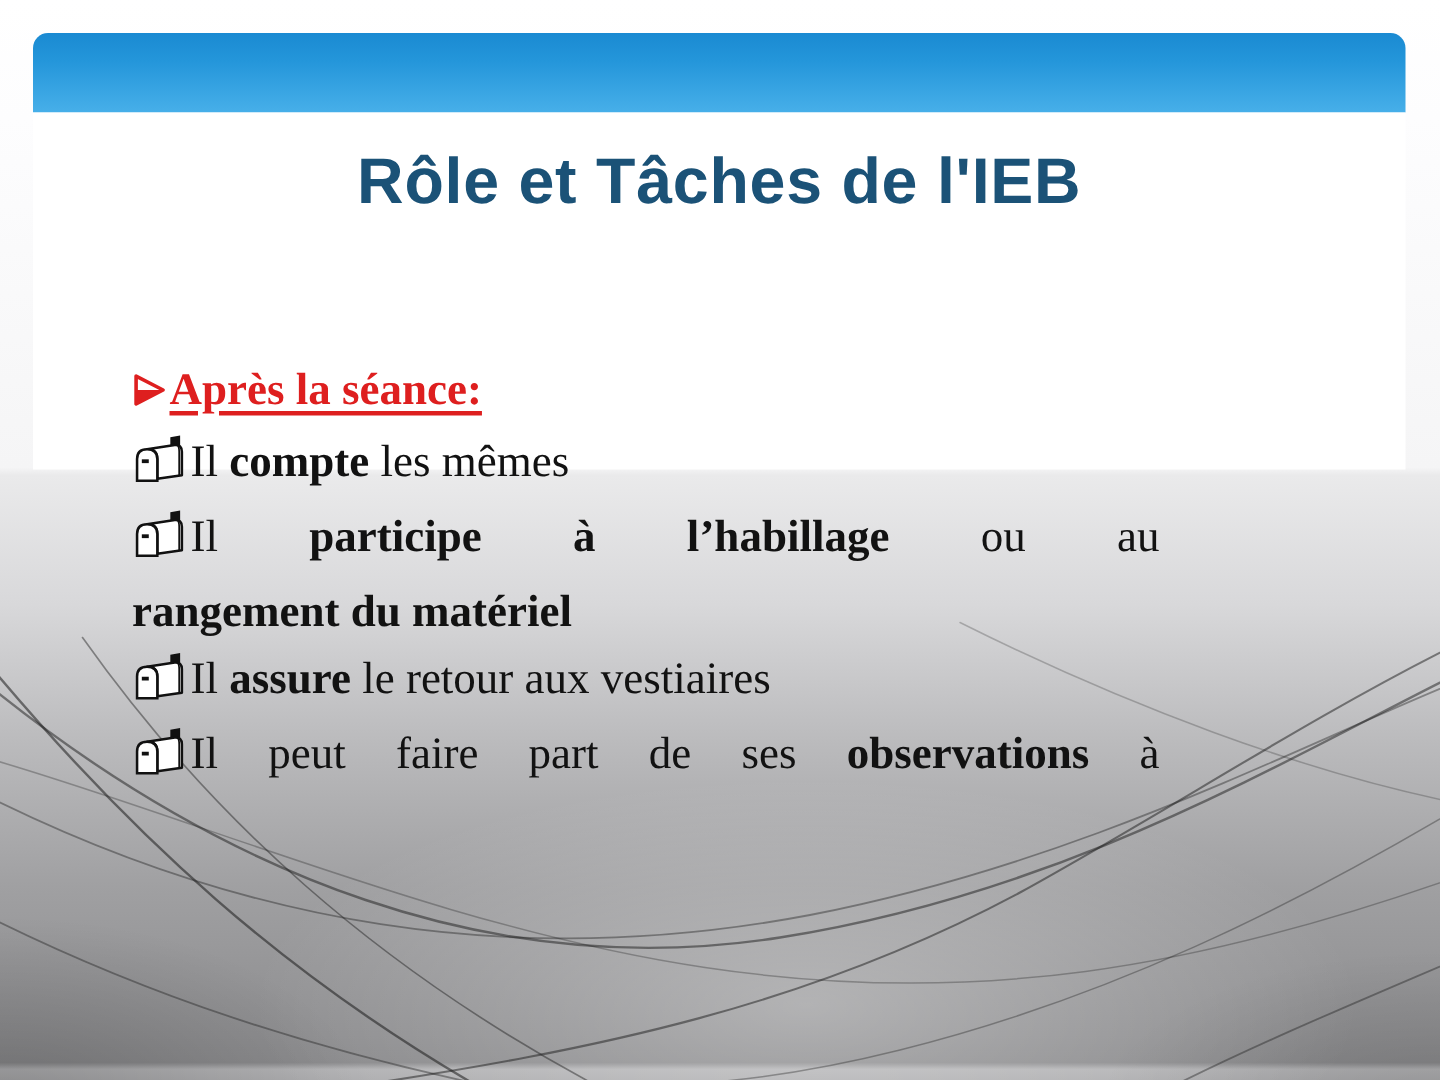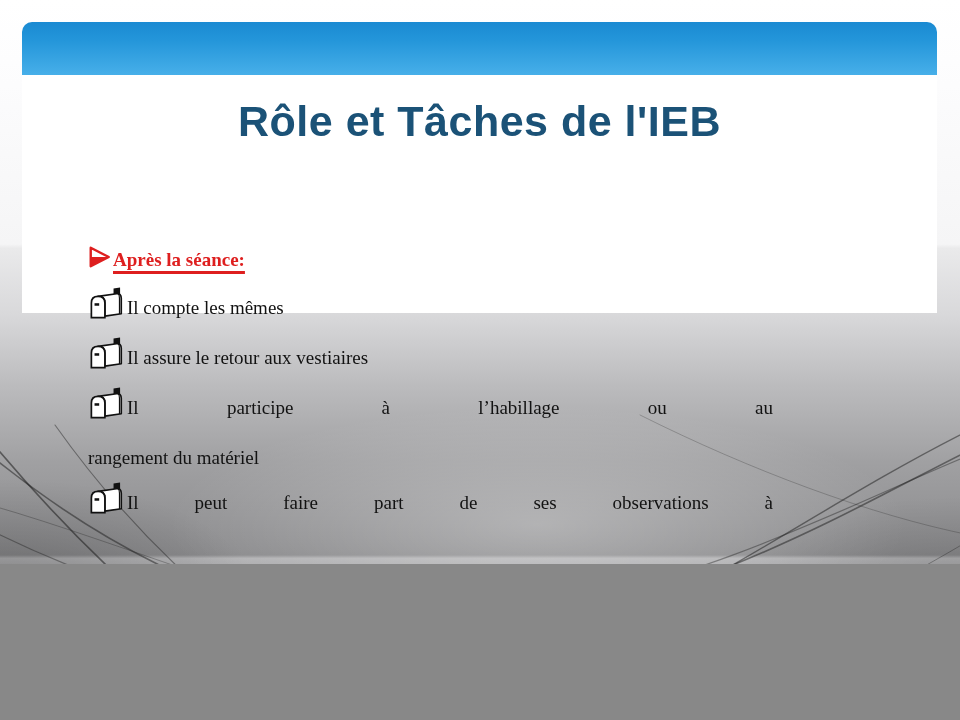--- a/index.html
+++ b/index.html
@@ -1,42 +1,42 @@
 <!DOCTYPE html>
 <html><head>
 <meta charset="utf-8">
 <style>
   html,body{margin:0;padding:0;background:#888;}
   .slide{
-    position:relative;width:960px;height:564px;overflow:hidden;
+    position:relative;width:960px;height:720px;overflow:hidden;
     font-family:"Liberation Serif",serif;
     background:linear-gradient(180deg,
       #ffffff 0%,#fdfdfe 11%,#f5f5f6 43.3%,#eaeaeb 44%,
       #d8d8da 56%,#bcbcbe 68%,#a0a0a2 82%,#8d8d8f 96.5%,
       #8a8a8c 98.4%,#b2b2b4 99%,#adadaf 100%);
   }
   .bg-glow{position:absolute;inset:0;pointer-events:none;background:
     radial-gradient(55% 30% at 56% 93%, rgba(255,255,255,.30), rgba(255,255,255,0) 70%),
     radial-gradient(40% 28% at 0% 103%, rgba(0,0,0,.20), rgba(0,0,0,0) 65%),
     radial-gradient(40% 25% at 100% 103%, rgba(0,0,0,.14), rgba(0,0,0,0) 60%);}
   .waves{position:absolute;inset:0;pointer-events:none;}
   .accent-bar{position:absolute;left:22px;top:22px;width:915px;height:53px;
     border-radius:10px 10px 0 0;
     background:linear-gradient(180deg,#1a8ad2 0%,#2496da 35%,#47afe9 100%);}
   .content-panel{position:absolute;left:22px;top:75px;width:915px;height:238px;background:#ffffff;}
   .slide-title{position:absolute;left:22px;top:96px;width:915px;text-align:center;
     font-family:"Liberation Sans",sans-serif;font-weight:bold;font-size:43px;
     line-height:50px;color:#1b5277;letter-spacing:.5px;}
   .text-block{position:absolute;left:88px;top:237px;width:685px;
-    font-size:19px;line-height:45px;color:#121212;}
+    font-size:30px;line-height:45px;color:#121212;}
   .heading-line{color:#de1f1f;font-weight:bold;white-space:nowrap;}
   .heading-text{text-decoration:underline;text-decoration-thickness:2.5px;text-underline-offset:5px;}
   .para{margin:0;}
   .jline{text-align:justify;text-align-last:justify;}
-  .bd{font-weight:normal;}
+  .bd{font-weight:bold;}
   .arrow-icon{display:inline-block;vertical-align:-3px;margin-right:1px;}
   .mb-icon{display:inline-block;vertical-align:-5px;margin-right:1px;}
 </style>
 </head>
 <body>
 
 <div class="slide">
 
   <div class="bg-glow"></div>
 
@@ -68,38 +68,38 @@
           </svg></span><span class="heading-text">Après la séance:</span></div>
 
     <div class="para"><span class="mb-icon"><svg width="38" height="32" viewBox="0 0 36 30">
             <path d="M24.2,8.6 L24.2,1.2 L30.4,0.2 L30.4,7.6 Z" fill="#111"></path>
             <path d="M9.5,8.8 L27,6.2 Q31.5,5.9 31.5,10.4 L31.5,25.2 L16,27.4 L16,15 Q16,8.8 9.5,8.8 Z" fill="#fff" stroke="#111" stroke-width="1.6" stroke-linejoin="round"></path>
             <path d="M28.6,6.1 Q29.8,7.2 29.8,10.4 L29.8,25.4" fill="none" stroke="#111" stroke-width="1.1"></path>
             <path d="M3.2,28.8 L3.2,15 Q3.2,8.8 9.5,8.8 Q16,8.8 16,15 L16,28.8 Z" fill="#fff" stroke="#111" stroke-width="1.6"></path>
             <path d="M6.2,16.4 L10.6,16.4" stroke="#111" stroke-width="2.4"></path>
           </svg></span><span>Il </span><span class="bd">compte</span><span> les mêmes</span></div>
 
-    <div class="para"><span class="mb-icon"><svg width="38" height="32" viewBox="0 0 36 30">
-            <path d="M24.2,8.6 L24.2,1.2 L30.4,0.2 L30.4,7.6 Z" fill="#111"></path>
-            <path d="M9.5,8.8 L27,6.2 Q31.5,5.9 31.5,10.4 L31.5,25.2 L16,27.4 L16,15 Q16,8.8 9.5,8.8 Z" fill="#fff" stroke="#111" stroke-width="1.6" stroke-linejoin="round"></path>
-            <path d="M28.6,6.1 Q29.8,7.2 29.8,10.4 L29.8,25.4" fill="none" stroke="#111" stroke-width="1.1"></path>
-            <path d="M3.2,28.8 L3.2,15 Q3.2,8.8 9.5,8.8 Q16,8.8 16,15 L16,28.8 Z" fill="#fff" stroke="#111" stroke-width="1.6"></path>
-            <path d="M6.2,16.4 L10.6,16.4" stroke="#111" stroke-width="2.4"></path>
-          </svg></span><span>Il </span><span class="bd">assure</span><span> le retour aux vestiaires</span></div>
-
     <div class="para">
       <div class="jline"><span class="mb-icon"><svg width="38" height="32" viewBox="0 0 36 30">
               <path d="M24.2,8.6 L24.2,1.2 L30.4,0.2 L30.4,7.6 Z" fill="#111"></path>
               <path d="M9.5,8.8 L27,6.2 Q31.5,5.9 31.5,10.4 L31.5,25.2 L16,27.4 L16,15 Q16,8.8 9.5,8.8 Z" fill="#fff" stroke="#111" stroke-width="1.6" stroke-linejoin="round"></path>
               <path d="M28.6,6.1 Q29.8,7.2 29.8,10.4 L29.8,25.4" fill="none" stroke="#111" stroke-width="1.1"></path>
               <path d="M3.2,28.8 L3.2,15 Q3.2,8.8 9.5,8.8 Q16,8.8 16,15 L16,28.8 Z" fill="#fff" stroke="#111" stroke-width="1.6"></path>
               <path d="M6.2,16.4 L10.6,16.4" stroke="#111" stroke-width="2.4"></path>
             </svg></span><span>Il </span><span class="bd">participe à l’habillage</span><span> ou au</span></div>
       <div><span class="bd">rangement du matériel</span></div>
     </div>
+
+    <div class="para"><span class="mb-icon"><svg width="38" height="32" viewBox="0 0 36 30">
+            <path d="M24.2,8.6 L24.2,1.2 L30.4,0.2 L30.4,7.6 Z" fill="#111"></path>
+            <path d="M9.5,8.8 L27,6.2 Q31.5,5.9 31.5,10.4 L31.5,25.2 L16,27.4 L16,15 Q16,8.8 9.5,8.8 Z" fill="#fff" stroke="#111" stroke-width="1.6" stroke-linejoin="round"></path>
+            <path d="M28.6,6.1 Q29.8,7.2 29.8,10.4 L29.8,25.4" fill="none" stroke="#111" stroke-width="1.1"></path>
+            <path d="M3.2,28.8 L3.2,15 Q3.2,8.8 9.5,8.8 Q16,8.8 16,15 L16,28.8 Z" fill="#fff" stroke="#111" stroke-width="1.6"></path>
+            <path d="M6.2,16.4 L10.6,16.4" stroke="#111" stroke-width="2.4"></path>
+          </svg></span><span>Il </span><span class="bd">assure</span><span> le retour aux vestiaires</span></div>
 
     <div class="para">
     </div>
 
     <div class="para">
       <div class="jline"><span class="mb-icon"><svg width="38" height="32" viewBox="0 0 36 30">
               <path d="M24.2,8.6 L24.2,1.2 L30.4,0.2 L30.4,7.6 Z" fill="#111"></path>
               <path d="M9.5,8.8 L27,6.2 Q31.5,5.9 31.5,10.4 L31.5,25.2 L16,27.4 L16,15 Q16,8.8 9.5,8.8 Z" fill="#fff" stroke="#111" stroke-width="1.6" stroke-linejoin="round"></path>
               <path d="M28.6,6.1 Q29.8,7.2 29.8,10.4 L29.8,25.4" fill="none" stroke="#111" stroke-width="1.1"></path>
               <path d="M3.2,28.8 L3.2,15 Q3.2,8.8 9.5,8.8 Q16,8.8 16,15 L16,28.8 Z" fill="#fff" stroke="#111" stroke-width="1.6"></path>

